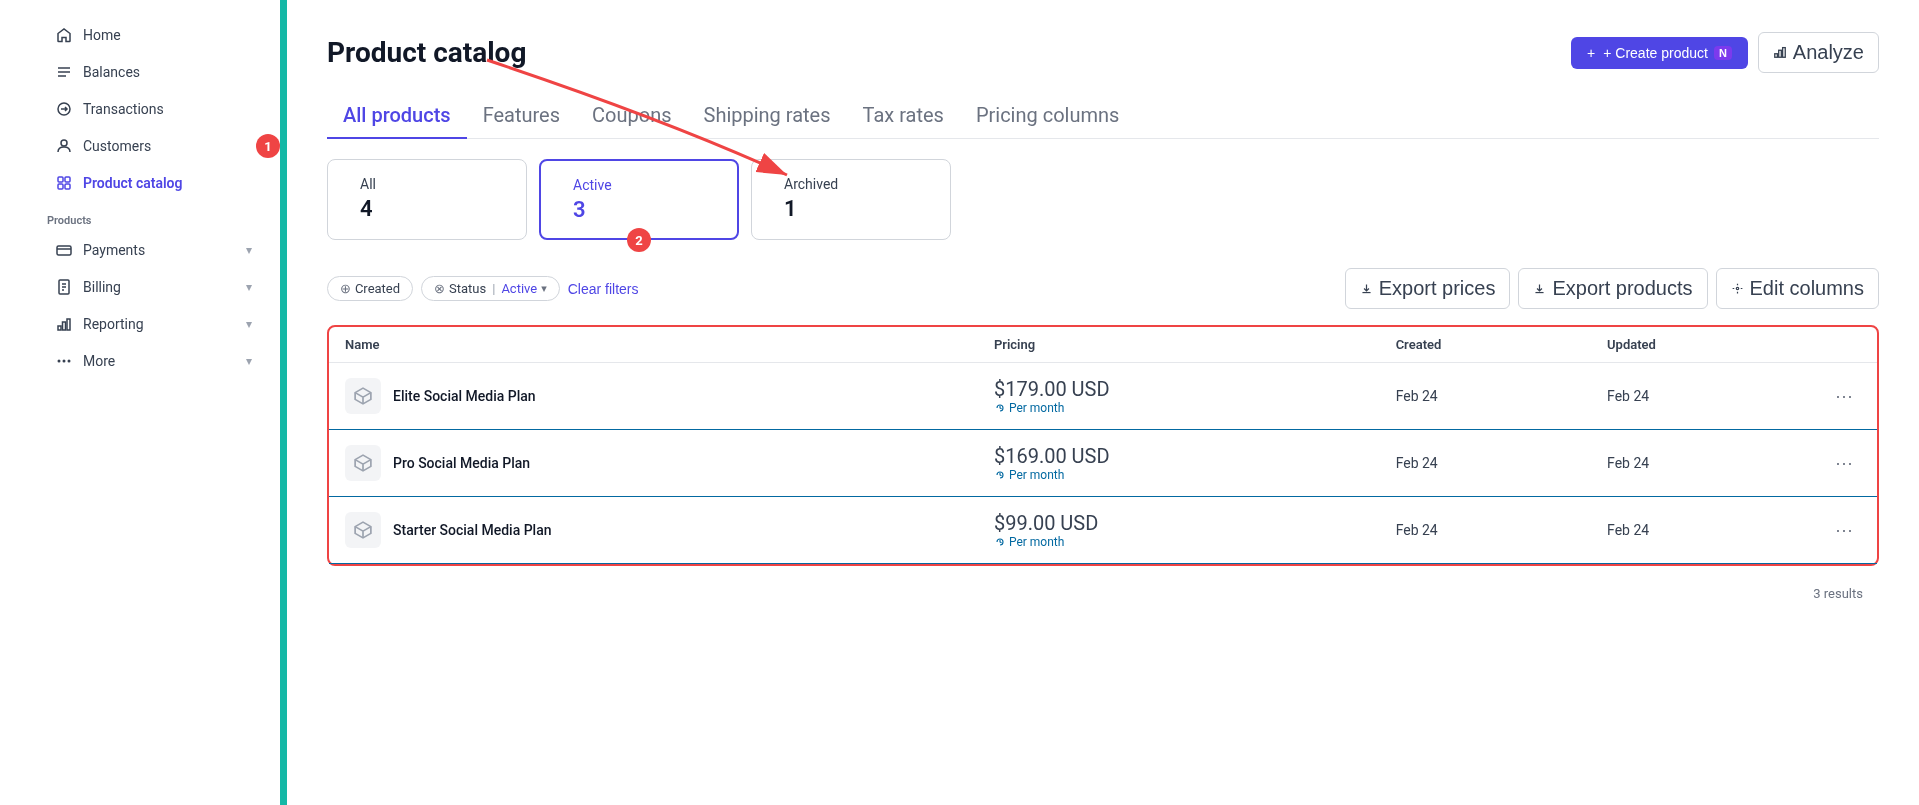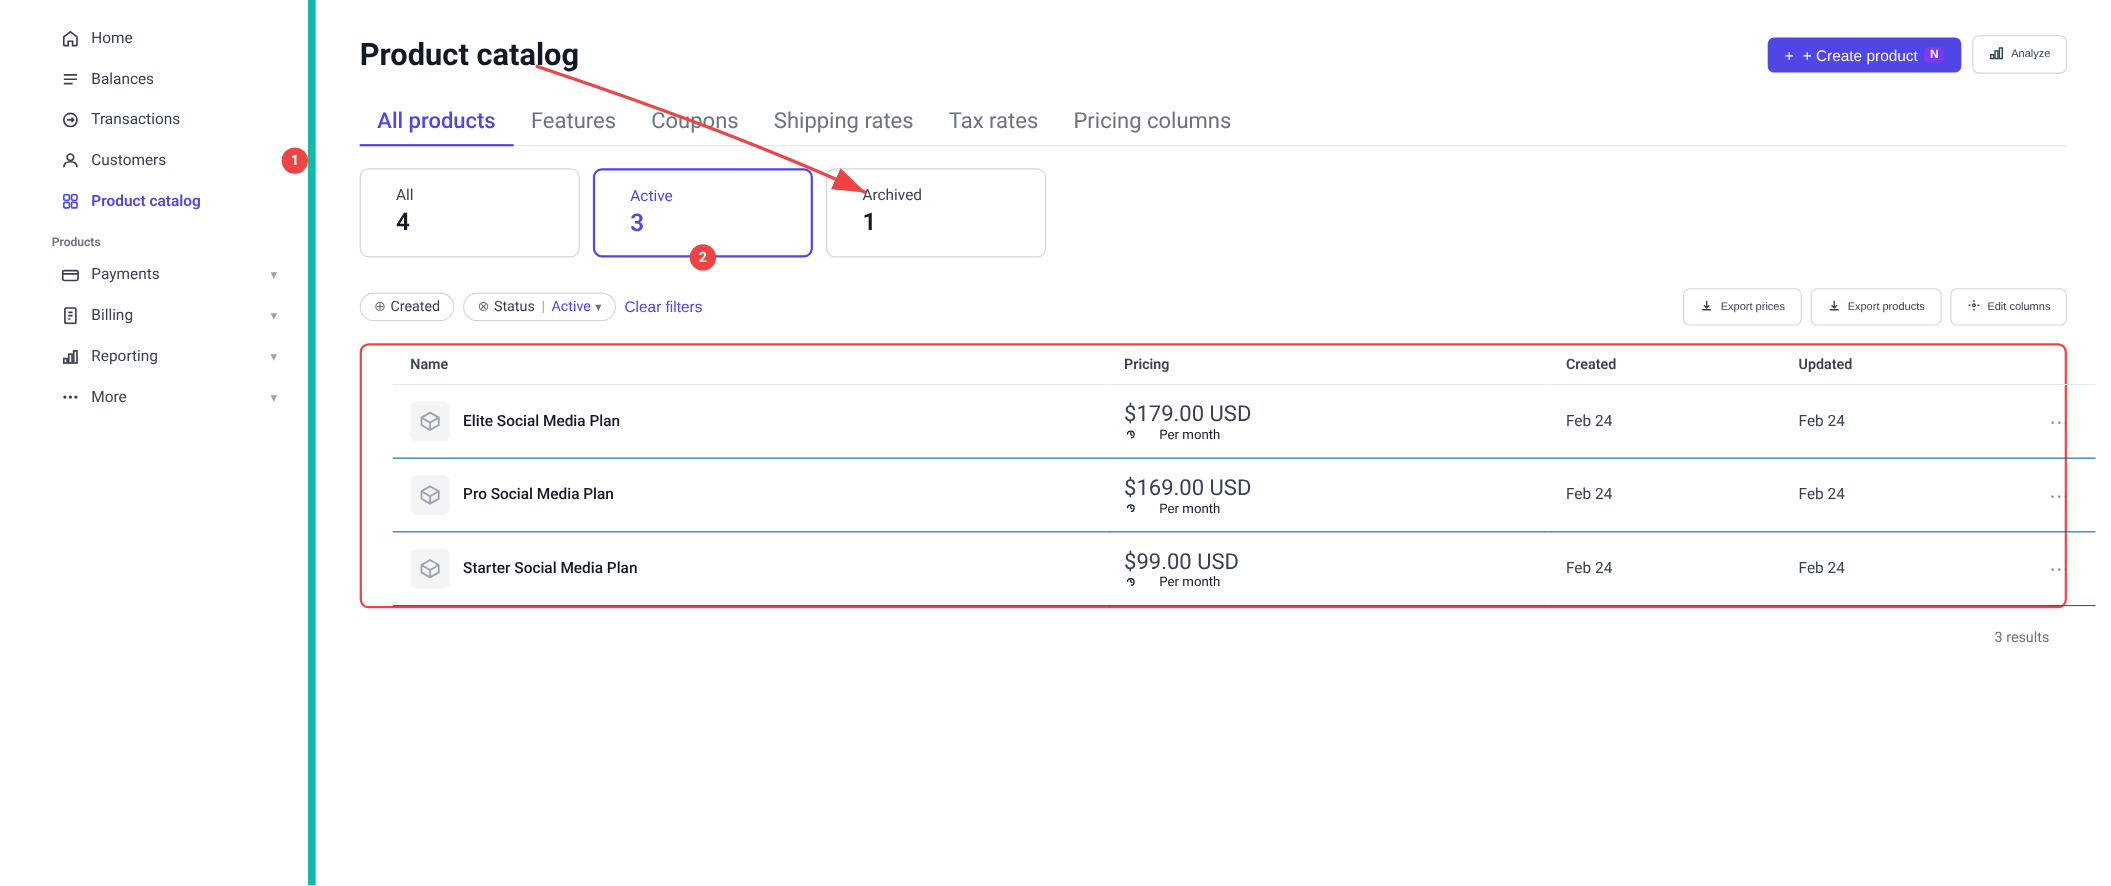--- a/index.html
+++ b/index.html
@@ -80,21 +80,21 @@
       padding: 1px 5px;
       font-size: 11px;
       font-weight: 700;
     }
     .btn-secondary {
       background: #fff;
       color: #374151;
       border: 1px solid #d1d5db;
       border-radius: 6px;
       padding: 8px 14px;
-      font-size: 10px;
+      font-size: 20px;
       font-weight: 500;
       cursor: pointer;
       display: flex;
       align-items: center;
       gap: 6px;
     }
 
     
     .tabs {
       display: flex;
@@ -165,21 +165,21 @@
       font-weight: 500;
       cursor: pointer;
       background: none;
       border: none;
       margin-right: auto;
     }
 
     .filter-actions { display: flex; gap: 8px; margin-left: auto; }
 
     
-    .product-table { width: 100%; border-collapse: collapse; margin-left: 28px; }
+    .product-table { width: 100%; border-collapse: collapse; }
     .product-table th {
       text-align: left;
       font-size: 13px;
       font-weight: 600;
       color: #374151;
       padding: 10px 16px;
       border-bottom: 1px solid #e5e7eb;
     }
     .product-table td {
       padding: 14px 16px;
@@ -196,21 +196,21 @@
       border-radius: 6px;
       display: flex; align-items: center; justify-content: center;
       color: #9ca3af;
       font-size: 16px;
       flex-shrink: 0;
     }
     .product-name { font-weight: 500; color: #111827; }
 
     .pricing-cell { display: flex; flex-direction: column; }
     .price-main { font-size: 20px; color: #374151; }
-    .price-sub { font-size: 12px; color: #0f172a; display: flex; align-items: center; gap: 20px; }
+    .price-sub { font-size: 12px; color: #0369a1; display: flex; align-items: center; gap: 3px; }
 
     .more-btn {
       background: none;
       border: none;
       cursor: pointer;
       color: #6b7280;
       font-size: 18px;
       padding: 4px 8px;
       border-radius: 4px;
     }

